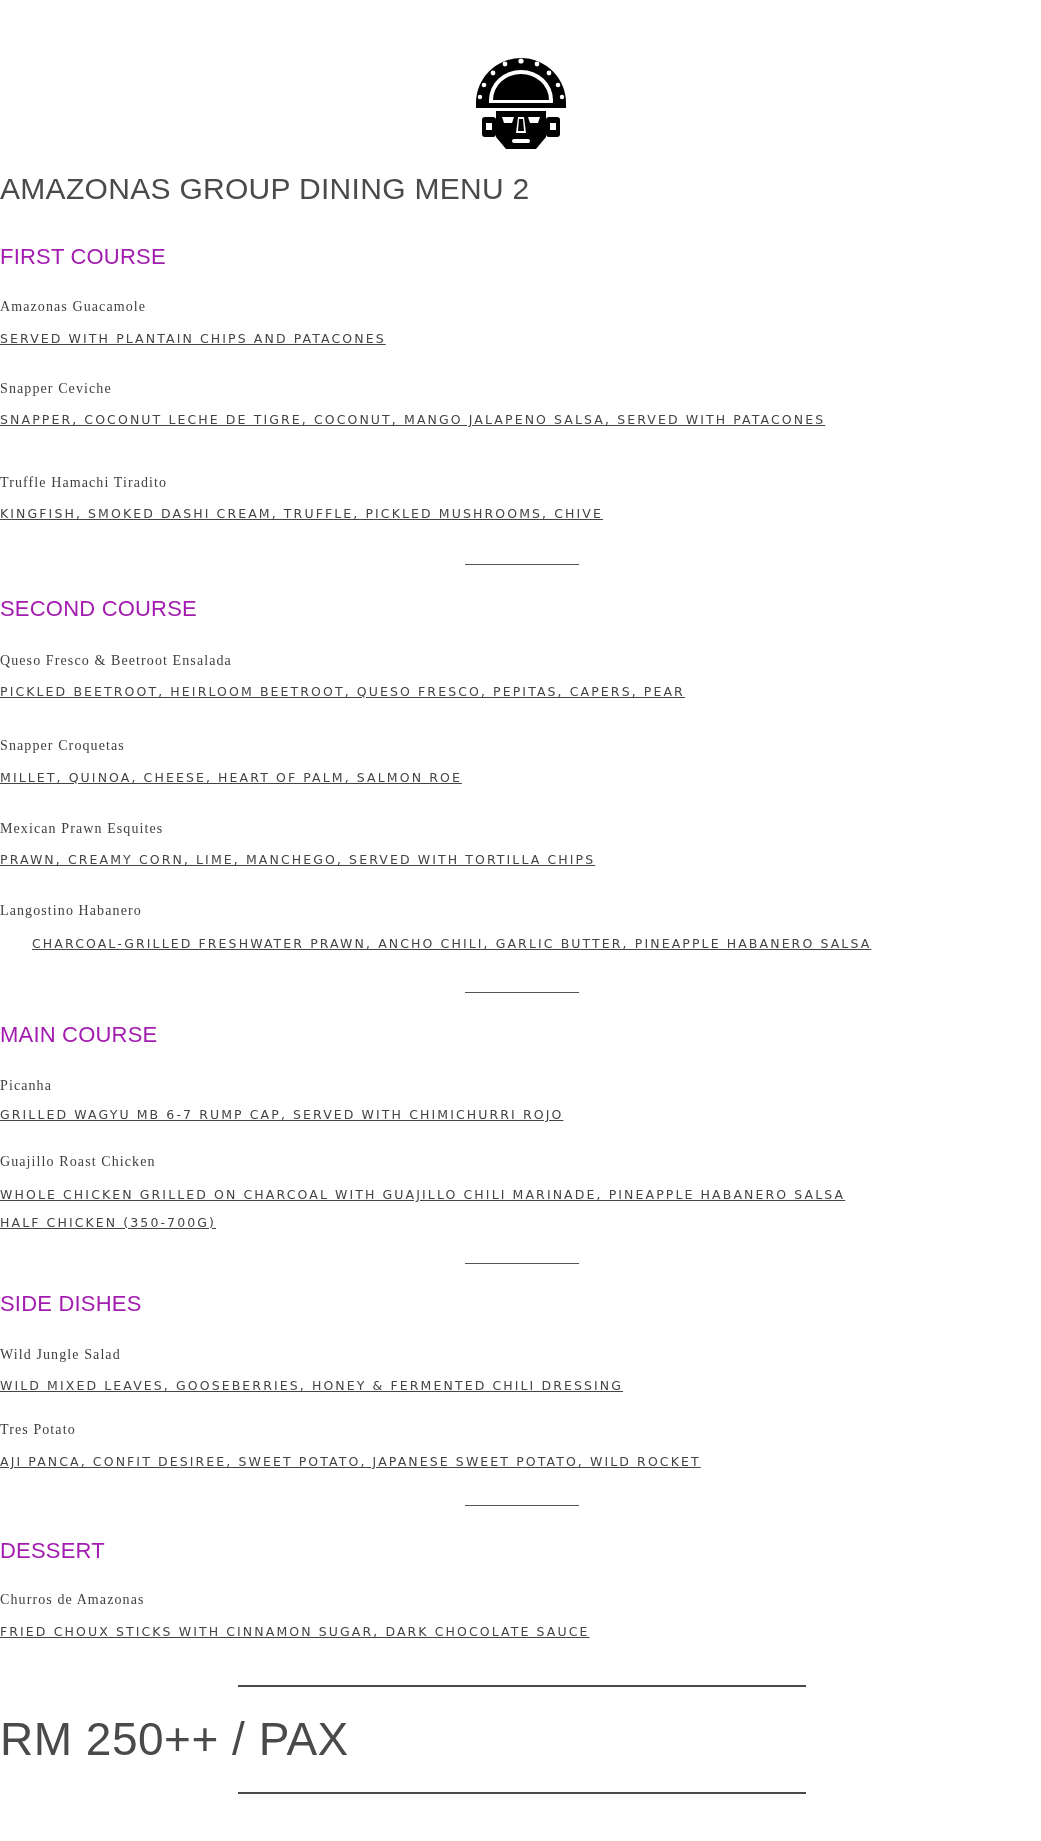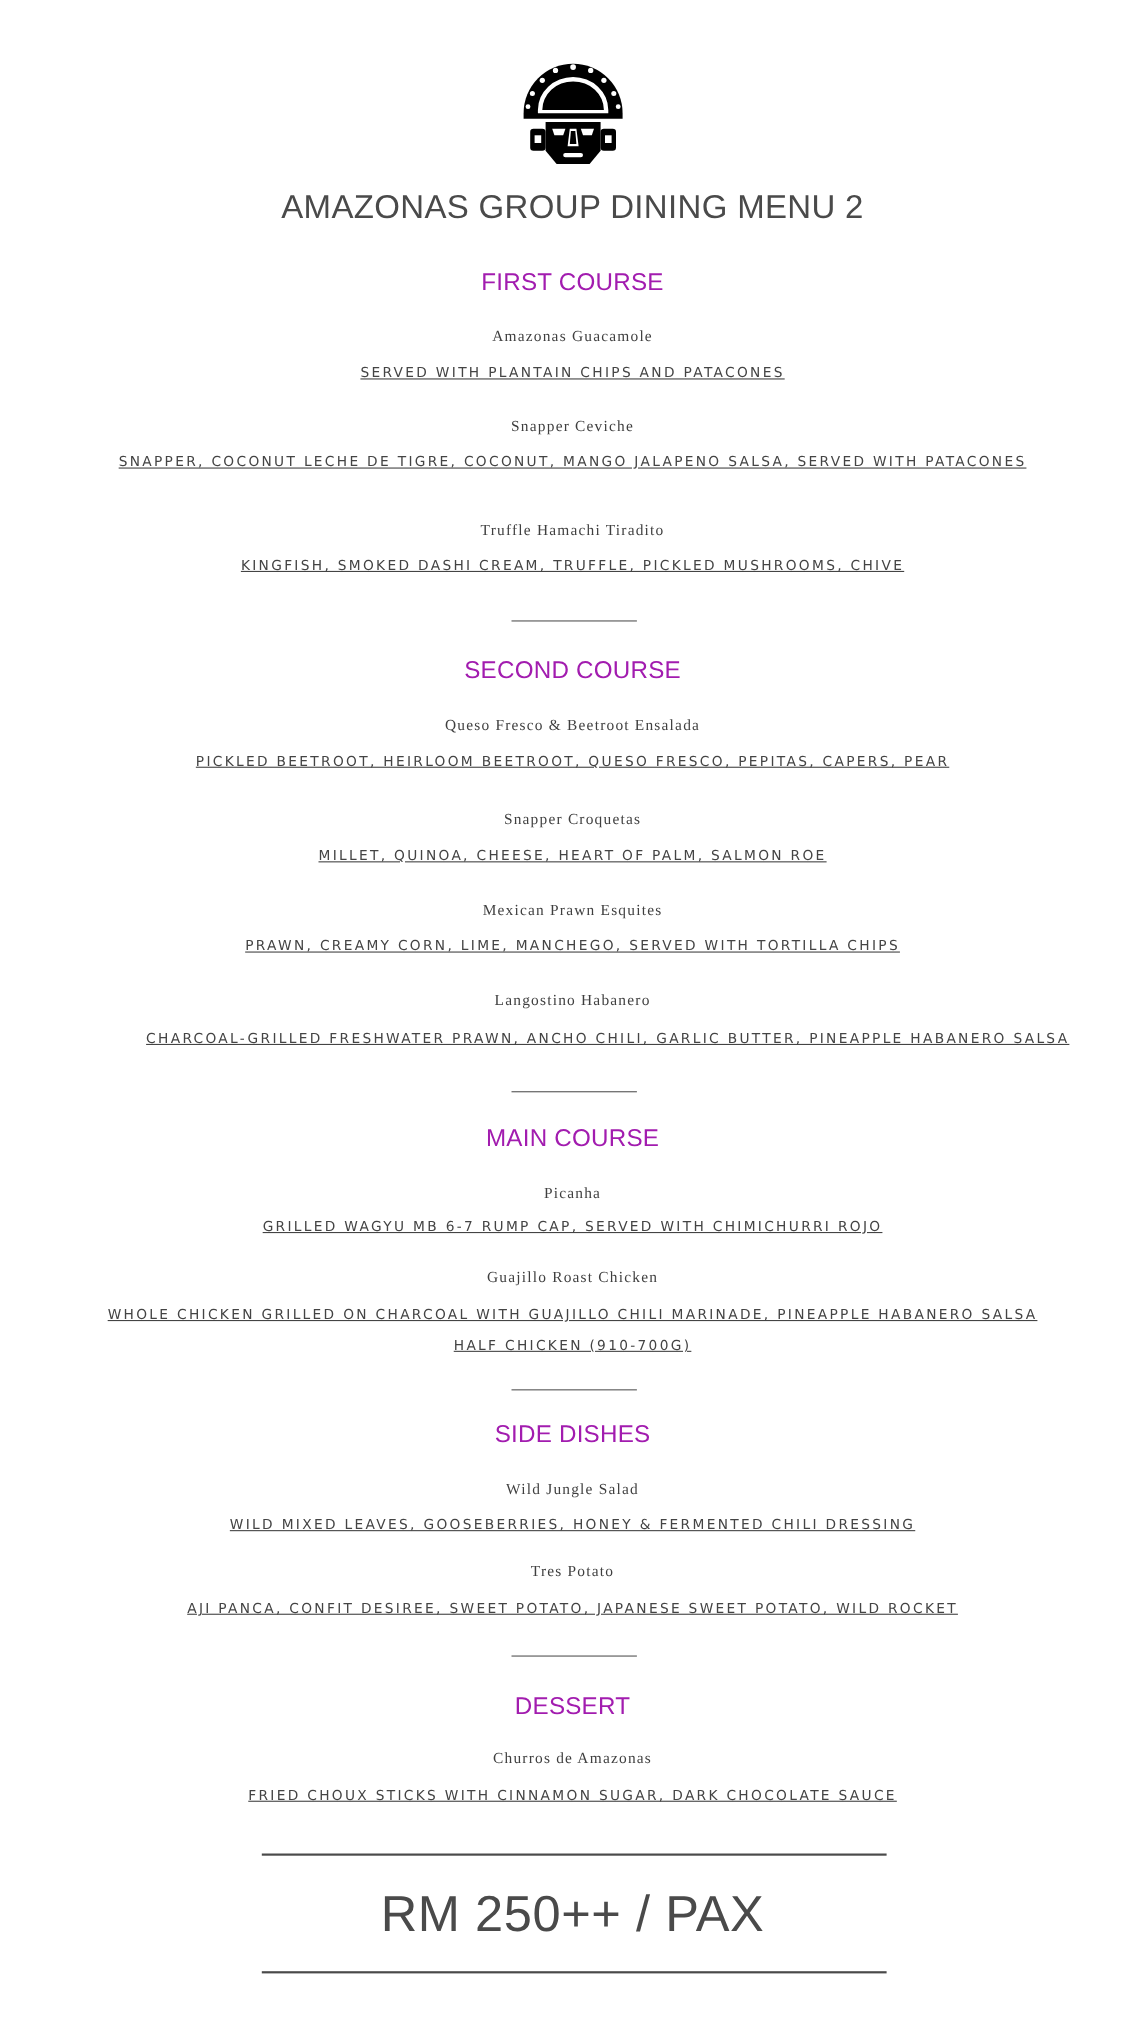--- a/index.html
+++ b/index.html
@@ -1,18 +1,18 @@
 <!DOCTYPE html>
 <html><head>
   <meta charset="utf-8">
   <style>
     html, body { margin: 0; padding: 0; background: #ffffff; }
     body { width: 1041px; height: 1841px; position: relative; overflow: hidden;
            font-family: "DejaVu Sans", "Liberation Sans", sans-serif; color: #474747; }
-    .abs { position: absolute; left: 0; width: 1041px; text-align: center; line-height: 1; white-space: nowrap; }
+    .abs { position: absolute; left: 0; width: 1041px; line-height: 1; white-space: nowrap; }
     .logo { position: absolute; left: 474px; top: 53px; width: 94px; height: 98px; }
     .title { font-family: "Liberation Sans", sans-serif; font-size: 30px; letter-spacing: 0.3px; color: #4a4a4a; }
     .section { font-family: "Liberation Sans", sans-serif; font-size: 22px; color: #a21caf; letter-spacing: 0.2px; }
     .name { font-family: Liberation Serif, serif; font-size: 14px; letter-spacing: 1.1px; color: #3f3f3f; font-weight: 500; }
     .desc { font-family: "DejaVu Sans", sans-serif; font-size: 12.5px; letter-spacing: 2.1px; color: #444444; text-decoration: underline; }
     .divider { position: absolute; left: 465px; width: 114px; height: 0; border-top: 1.5px solid #555555; }
     .price-line { position: absolute; left: 238px; width: 568px; height: 0; border-top: 2px solid #4a4a4a; }
     .price { font-family: "Liberation Sans", sans-serif; font-size: 46px; color: #4a4a4a; letter-spacing: 0.5px; }
   </style>
 </head>
@@ -73,21 +73,21 @@
 <div class="abs desc" style="top:854px;">PRAWN, CREAMY CORN, LIME, MANCHEGO, SERVED WITH TORTILLA CHIPS</div>
 <div class="abs name" style="top:904px;">Langostino Habanero</div>
 <div class="abs desc" style="top:938px;margin-left:32px;">CHARCOAL-GRILLED FRESHWATER PRAWN, ANCHO CHILI, GARLIC BUTTER, PINEAPPLE HABANERO SALSA</div>
 <div class="divider" style="top:992px;"></div>
 
 <div class="abs section" style="top:1024px;">MAIN COURSE</div>
 <div class="abs name" style="top:1079px;">Picanha</div>
 <div class="abs desc" style="top:1109px;">GRILLED WAGYU MB 6-7 RUMP CAP, SERVED WITH CHIMICHURRI ROJO</div>
 <div class="abs name" style="top:1155px;">Guajillo Roast Chicken</div>
 <div class="abs desc" style="top:1189px;">WHOLE CHICKEN GRILLED ON CHARCOAL WITH GUAJILLO CHILI MARINADE, PINEAPPLE HABANERO SALSA</div>
-<div class="abs desc" style="top:1217px;">HALF CHICKEN (910-700G)</div>
+<div class="abs desc" style="top:1217px;">HALF CHICKEN (350-700G)</div>
 <div class="divider" style="top:1263px;"></div>
 
 <div class="abs section" style="top:1293px;">SIDE DISHES</div>
 <div class="abs name" style="top:1348px;">Wild Jungle Salad</div>
 <div class="abs desc" style="top:1380px;">WILD MIXED LEAVES, GOOSEBERRIES, HONEY &amp; FERMENTED CHILI DRESSING</div>
 <div class="abs name" style="top:1423px;">Tres Potato</div>
 <div class="abs desc" style="top:1456px;">AJI PANCA, CONFIT DESIREE, SWEET POTATO, JAPANESE SWEET POTATO, WILD ROCKET</div>
 <div class="divider" style="top:1505px;"></div>
 
 <div class="abs section" style="top:1540px;">DESSERT</div>

